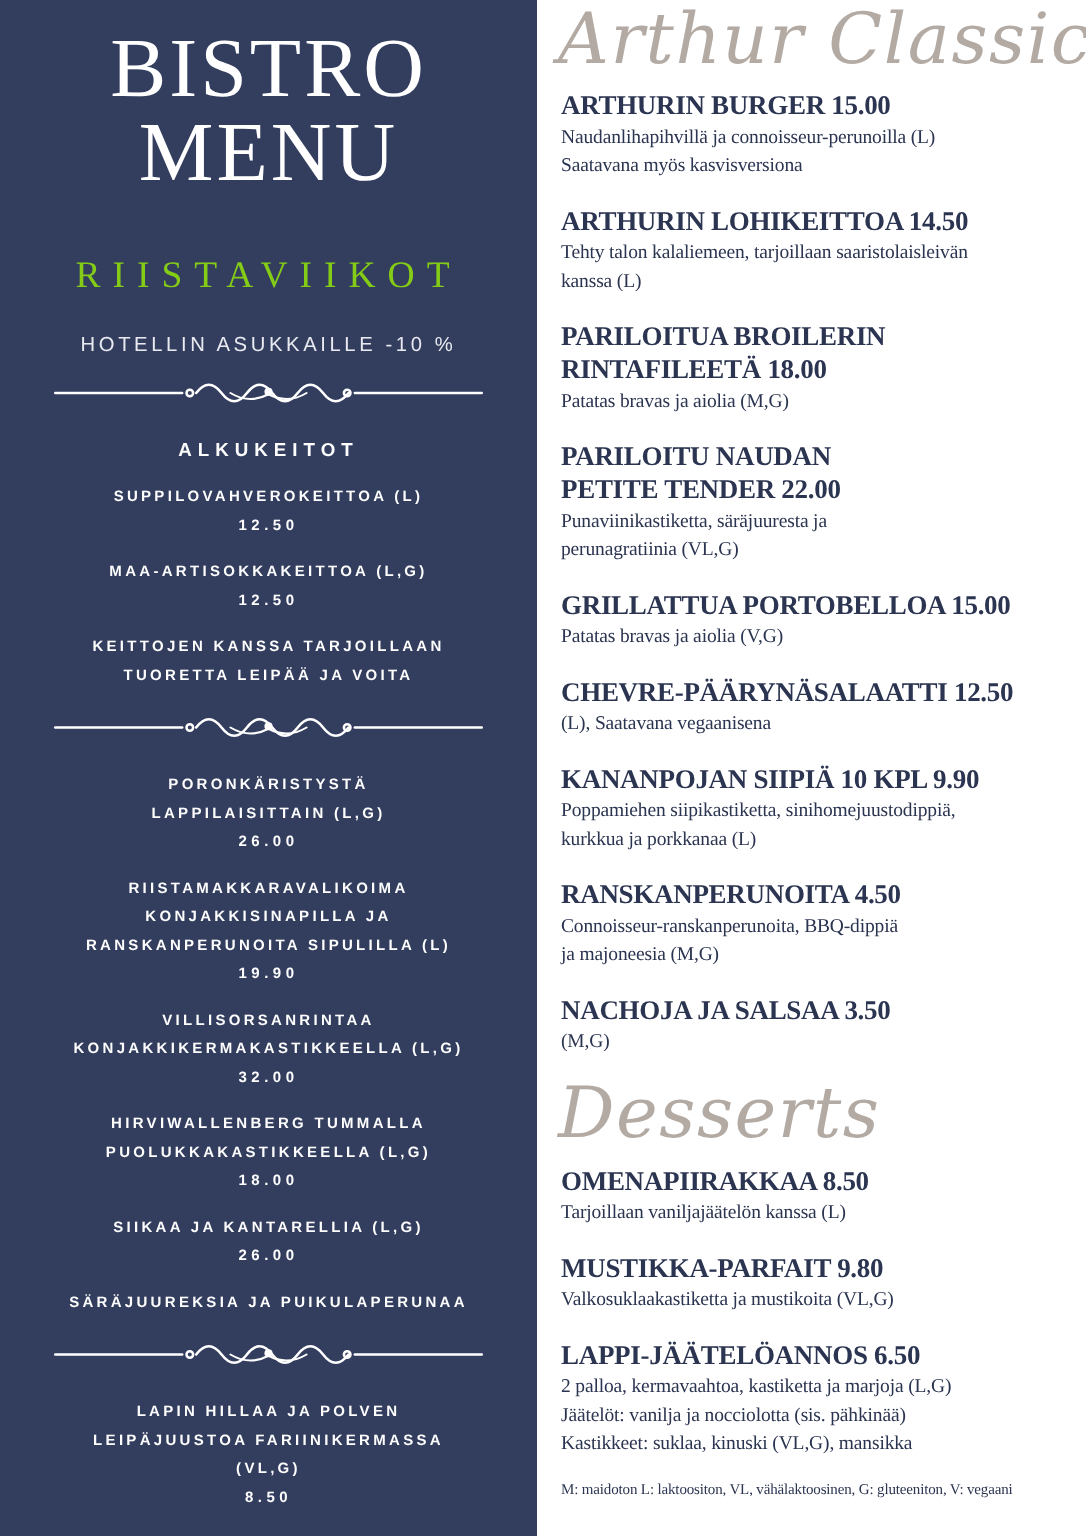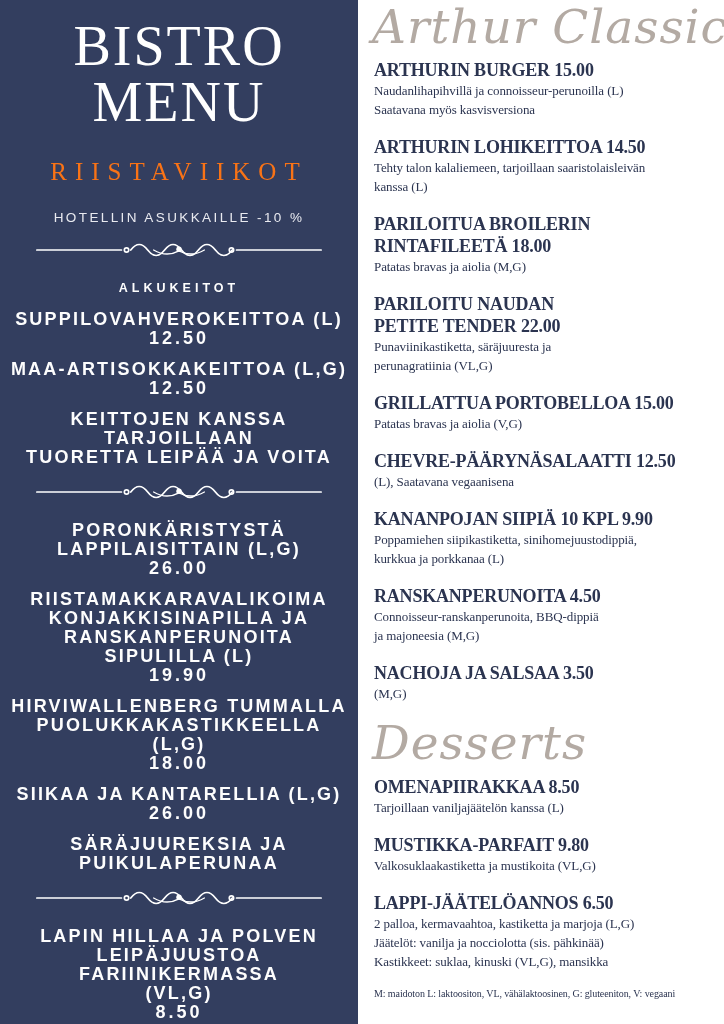--- a/index.html
+++ b/index.html
@@ -9,27 +9,27 @@
   html,body{width:724px;height:1024px;overflow:hidden;}
   body{font-family:"Liberation Sans",sans-serif;background:#fff;}
   .page{position:relative;width:724px;height:796px;display:flex;background:var(--paper);}
 
   
   .left-panel{width:358px;height:1024px;background:var(--navy);color:var(--white);
     text-align:center;padding:18px 10px 0 10px;flex-shrink:0;}
   .brand-title{font-family:"Liberation Serif",serif;font-weight:400;color:#fff;
     font-size:56px;line-height:1.0;letter-spacing:2px;}
   .brand-subtitle{font-family:"Liberation Serif",serif;font-size:25px;letter-spacing:8px;
-    color:#f97316;margin-top:28px;font-weight:400;}
+    color:#84cc16;margin-top:40px;font-weight:400;}
   .brand-note{font-size:13.5px;letter-spacing:2.4px;color:#e9eaf0;margin-top:24px;font-weight:400;}
   .flourish-wrap{margin:16px auto 18px auto;width:316px;height:22px;}
   .flourish-wrap svg{width:100%;height:100%;display:block;}
   .left-list{margin-top:2px;}
   .l-entry{margin-bottom:12px;}
-  .l-line{font-size:18px;font-weight:700;letter-spacing:2.2px;line-height:19px;color:#fdfdfd;}
+  .l-line{font-size:10px;font-weight:700;letter-spacing:2.2px;line-height:19px;color:#fdfdfd;}
   .l-header .l-line{letter-spacing:4px;font-size:12.5px;}
   .l-note .l-line{font-weight:700;text-align:center;}
   .l-price{letter-spacing:3px;}
   .left-list .flourish-wrap{margin:14px auto 18px auto;}
 
   
   .right-panel{flex:1;padding:4px 4px 0 16px;color:var(--ink);}
   .script-heading{font-family:"DejaVu Serif",serif;font-style:italic;font-weight:400;
     color:var(--script);font-size:47px;line-height:1.05;margin:-2px 0 8px -2px;
     letter-spacing:1px;white-space:nowrap;}
@@ -100,20 +100,25 @@
           <div class="l-line">LAPPILAISITTAIN (L,G)</div>
           <div class="l-line l-price">26.00</div>
         </div>
         <div class="l-entry l-item">
           <div class="l-line">RIISTAMAKKARAVALIKOIMA</div>
           <div class="l-line">KONJAKKISINAPILLA JA</div>
           <div class="l-line">RANSKANPERUNOITA SIPULILLA (L)</div>
           <div class="l-line l-price">19.90</div>
         </div>
         <div class="l-entry l-item">
+          <div class="l-line">VILLISORSANRINTAA</div>
+          <div class="l-line">KONJAKKIKERMAKASTIKKEELLA (L,G)</div>
+          <div class="l-line l-price">32.00</div>
+        </div>
+        <div class="l-entry l-item">
           <div class="l-line">HIRVIWALLENBERG TUMMALLA</div>
           <div class="l-line">PUOLUKKAKASTIKKEELLA (L,G)</div>
           <div class="l-line l-price">18.00</div>
         </div>
         <div class="l-entry l-item">
           <div class="l-line">SIIKAA JA KANTARELLIA (L,G)</div>
           <div class="l-line l-price">26.00</div>
         </div>
         <div class="l-entry l-note">
           <div class="l-line">SÄRÄJUUREKSIA JA PUIKULAPERUNAA</div>

